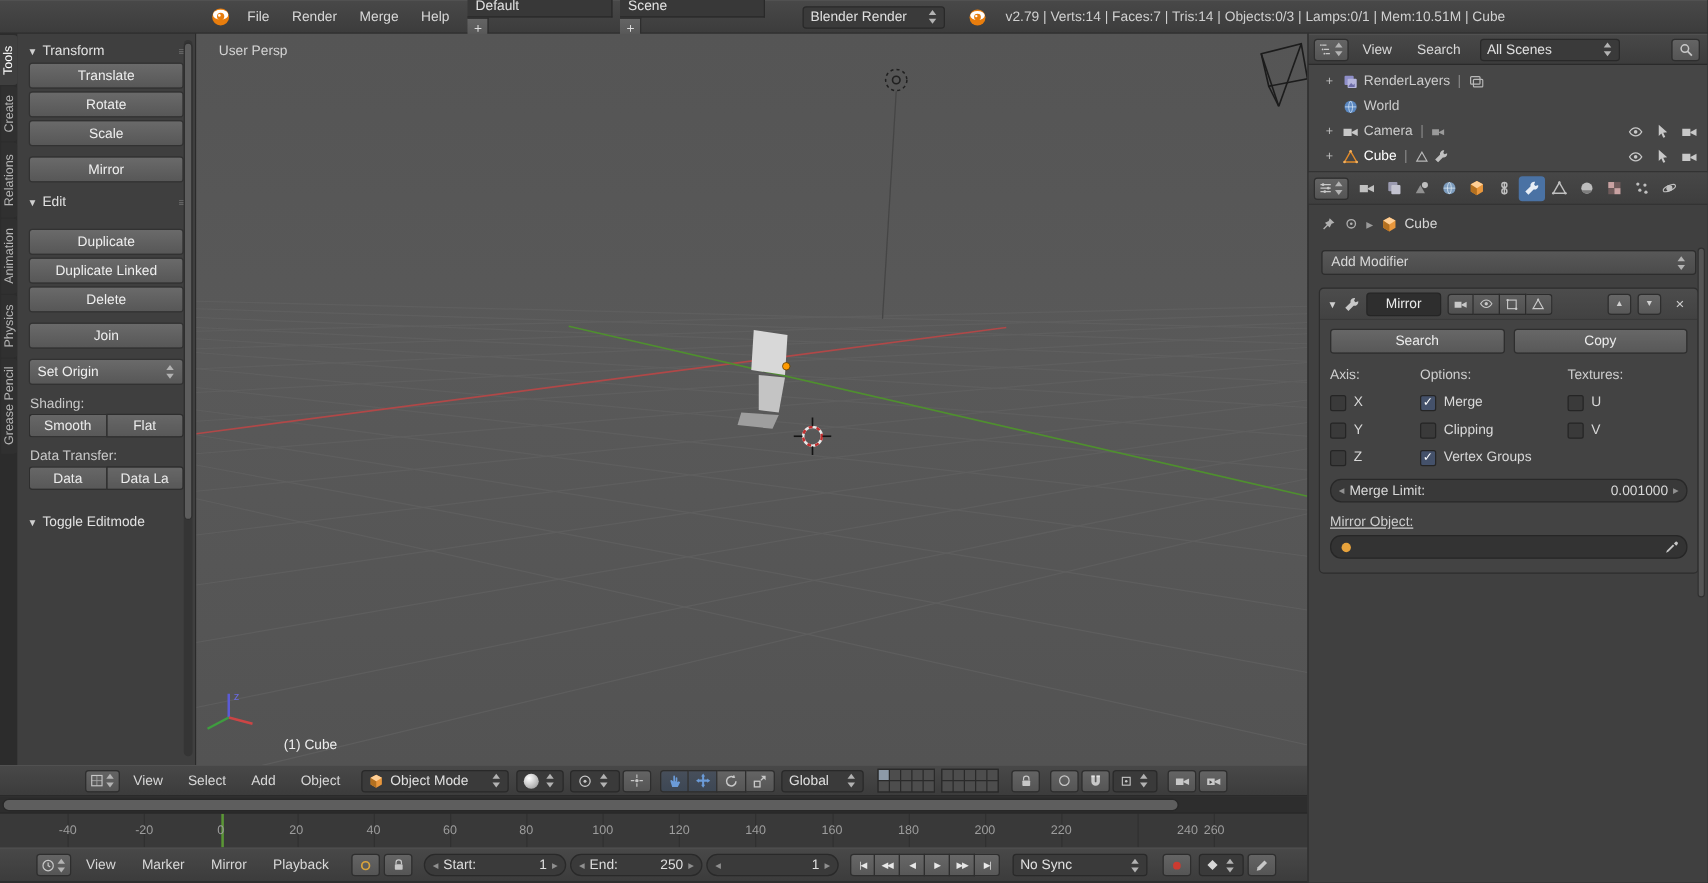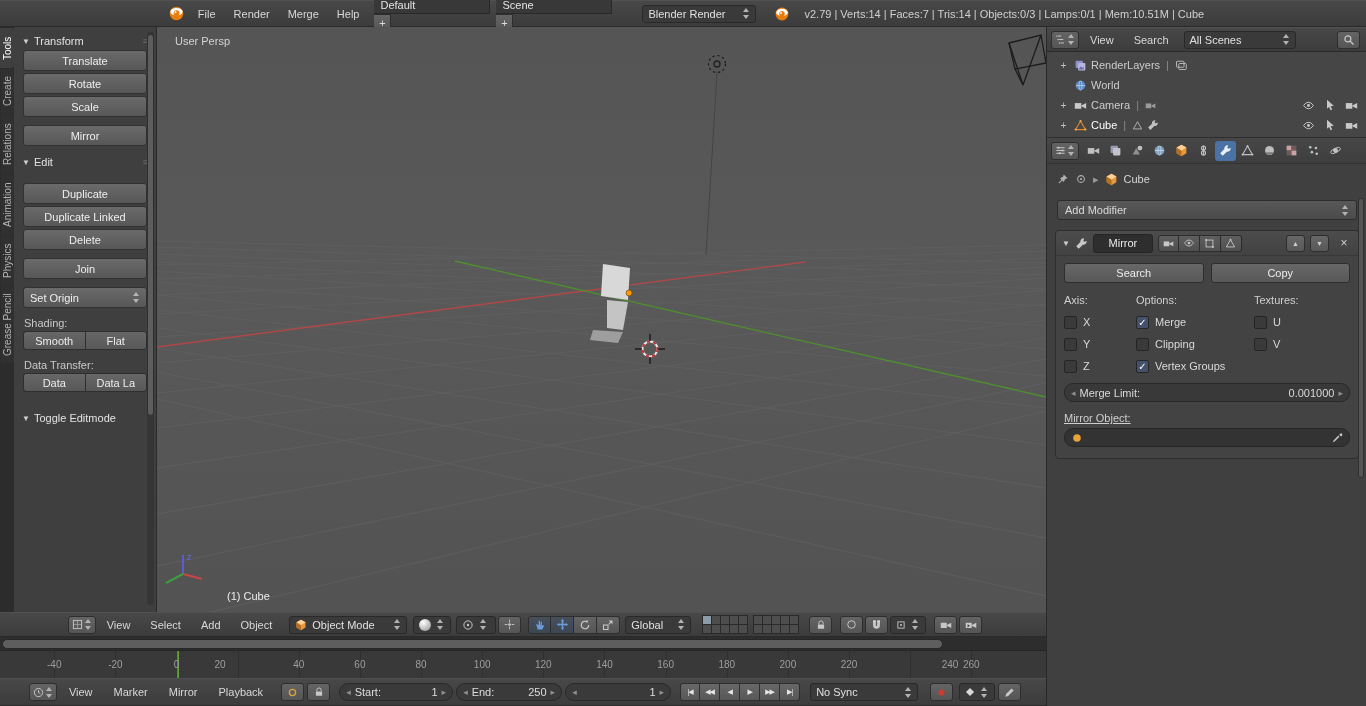--- a/index.html
+++ b/index.html
@@ -459,21 +459,21 @@
   </div>
   <div id="tl-ruler" class="r">
     <div id="tl-curframe"></div>
   <div class="tline" style="left: 54.22px;"></div>
       <span class="tlab" style="left: 54.22px;">-40</span>
       <div class="tline" style="left: 115.36px;"></div>
       <span class="tlab" style="left: 115.36px;">-20</span>
       <div class="tline" style="left: 176.5px;"></div>
       <span class="tlab" style="left: 176.5px;">0</span>
       <div class="tline" style="left: 237.64px;"></div>
-      <span class="tlab" style="left: 220px;">20</span>
+      <span class="tlab" style="left: 237px;">20</span>
       <div class="tline" style="left: 298.78px;"></div>
       <span class="tlab" style="left: 298.78px;">40</span>
       <div class="tline" style="left: 359.92px;"></div>
       <span class="tlab" style="left: 359.92px;">60</span>
       <div class="tline" style="left: 421.06px;"></div>
       <span class="tlab" style="left: 421.06px;">80</span>
       <div class="tline" style="left: 482.2px;"></div>
       <span class="tlab" style="left: 482.2px;">100</span>
       <div class="tline" style="left: 543.34px;"></div>
       <span class="tlab" style="left: 543.34px;">120</span>

